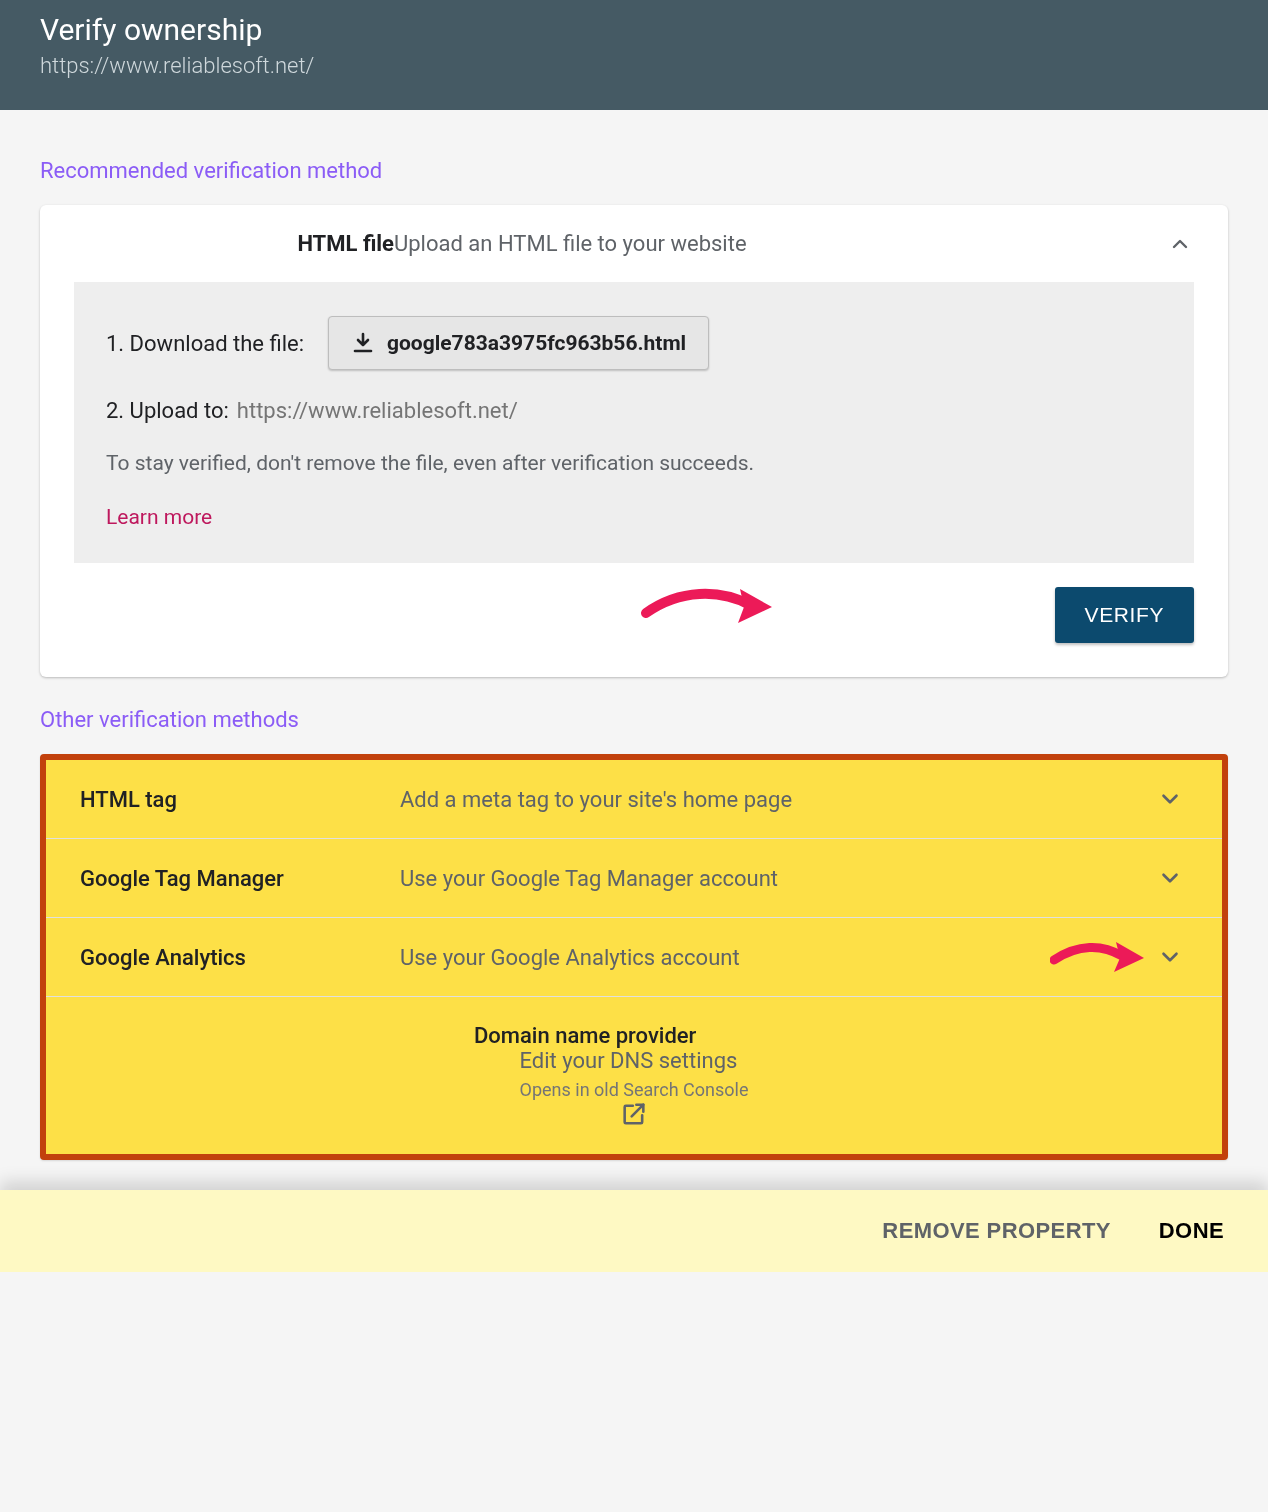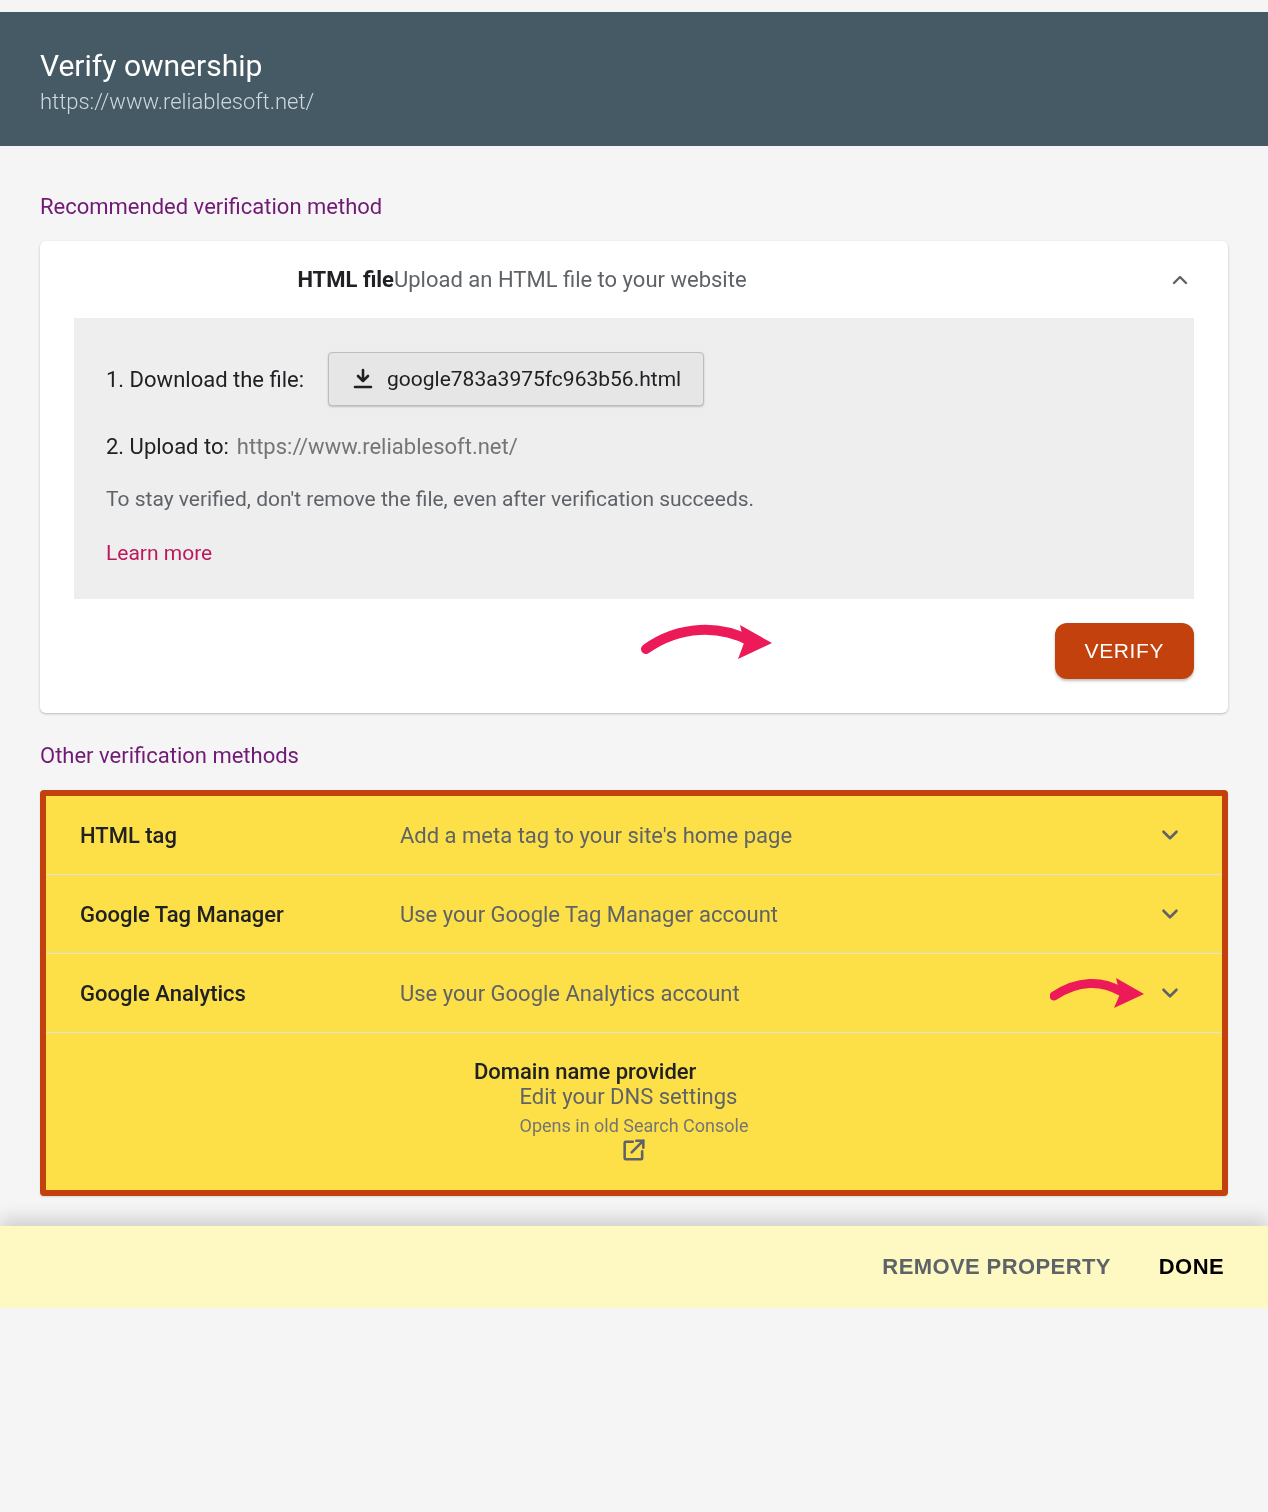--- a/index.html
+++ b/index.html
@@ -4,29 +4,28 @@
 <style>
   * { box-sizing: border-box; margin: 0; padding: 0; }
   body {
     font-family: Roboto, "Helvetica Neue", Arial, sans-serif;
     background: #f5f5f5;
     width: 1268px;
     color: #202124;
   }
   .header {
     background: #455a64;
-    padding: 36px 40px 32px 40px;
+    padding: 12px 40px 32px 40px;
     color: #fff;
-    margin-top: 12px;
   }
   .header-title { font-size: 30px; font-weight: 400; margin-bottom: 6px; }
   .header-url { font-size: 22px; color: #cfd8dc; font-weight: 300; }
 
   .body-area { padding: 30px 40px 0 40px; }
-  .section-label { font-size: 22px; color: #701a75; margin: 18px 0 22px 0; font-weight: 400; }
+  .section-label { font-size: 22px; color: #8b5cf6; margin: 18px 0 22px 0; font-weight: 400; }
 
   .card {
     background: #fff;
     border-radius: 6px;
     box-shadow: 0 1px 3px rgba(0,0,0,0.15), 0 1px 2px rgba(0,0,0,0.1);
     padding: 0;
     margin-bottom: 30px;
   }
 
   .method-head {
@@ -48,29 +47,29 @@
     margin-bottom: 28px;
   }
   .step-row .muted { color: #757575; margin-left: 8px; }
   .dl-chip {
     margin-left: 24px;
     background: #e6e6e6;
     border: 1px solid #bdbdbd;
     border-radius: 4px;
     padding: 14px 22px;
     display: inline-flex; align-items: center; gap: 12px;
-    font-weight: 400; font-size: 21px; color: #202124;
+    font-weight: 700; font-size: 21px; color: #202124;
     box-shadow: 0 1px 2px rgba(0,0,0,0.2);
   }
   .note { font-size: 21px; color: #5f6368; margin-top: 12px; }
   .learn { display:inline-block; margin-top: 30px; font-size: 21px; color: #be185d; text-decoration: none; }
 
   .card-actions { display:flex; justify-content:flex-end; align-items:center; padding: 24px 34px 34px 34px; position: relative; }
   .verify-btn {
-    background: #c2410c; color:#fff; border:none; border-radius:12px;
+    background: #0c4a6e; color:#fff; border:none; border-radius:3px;
     font-size: 21px; font-weight:500; letter-spacing: .6px; padding: 16px 30px;
     box-shadow: 0 2px 3px rgba(0,0,0,0.25); cursor:pointer;
   }
   .arrow { position:absolute; }
   .arrow.a1 { left: 600px; top: 14px; }
 
   .list {
     background:#fde047; border-radius:4px;
     box-shadow: 0 1px 2px rgba(0,0,0,0.12);
     border:6px solid #c2410c;

